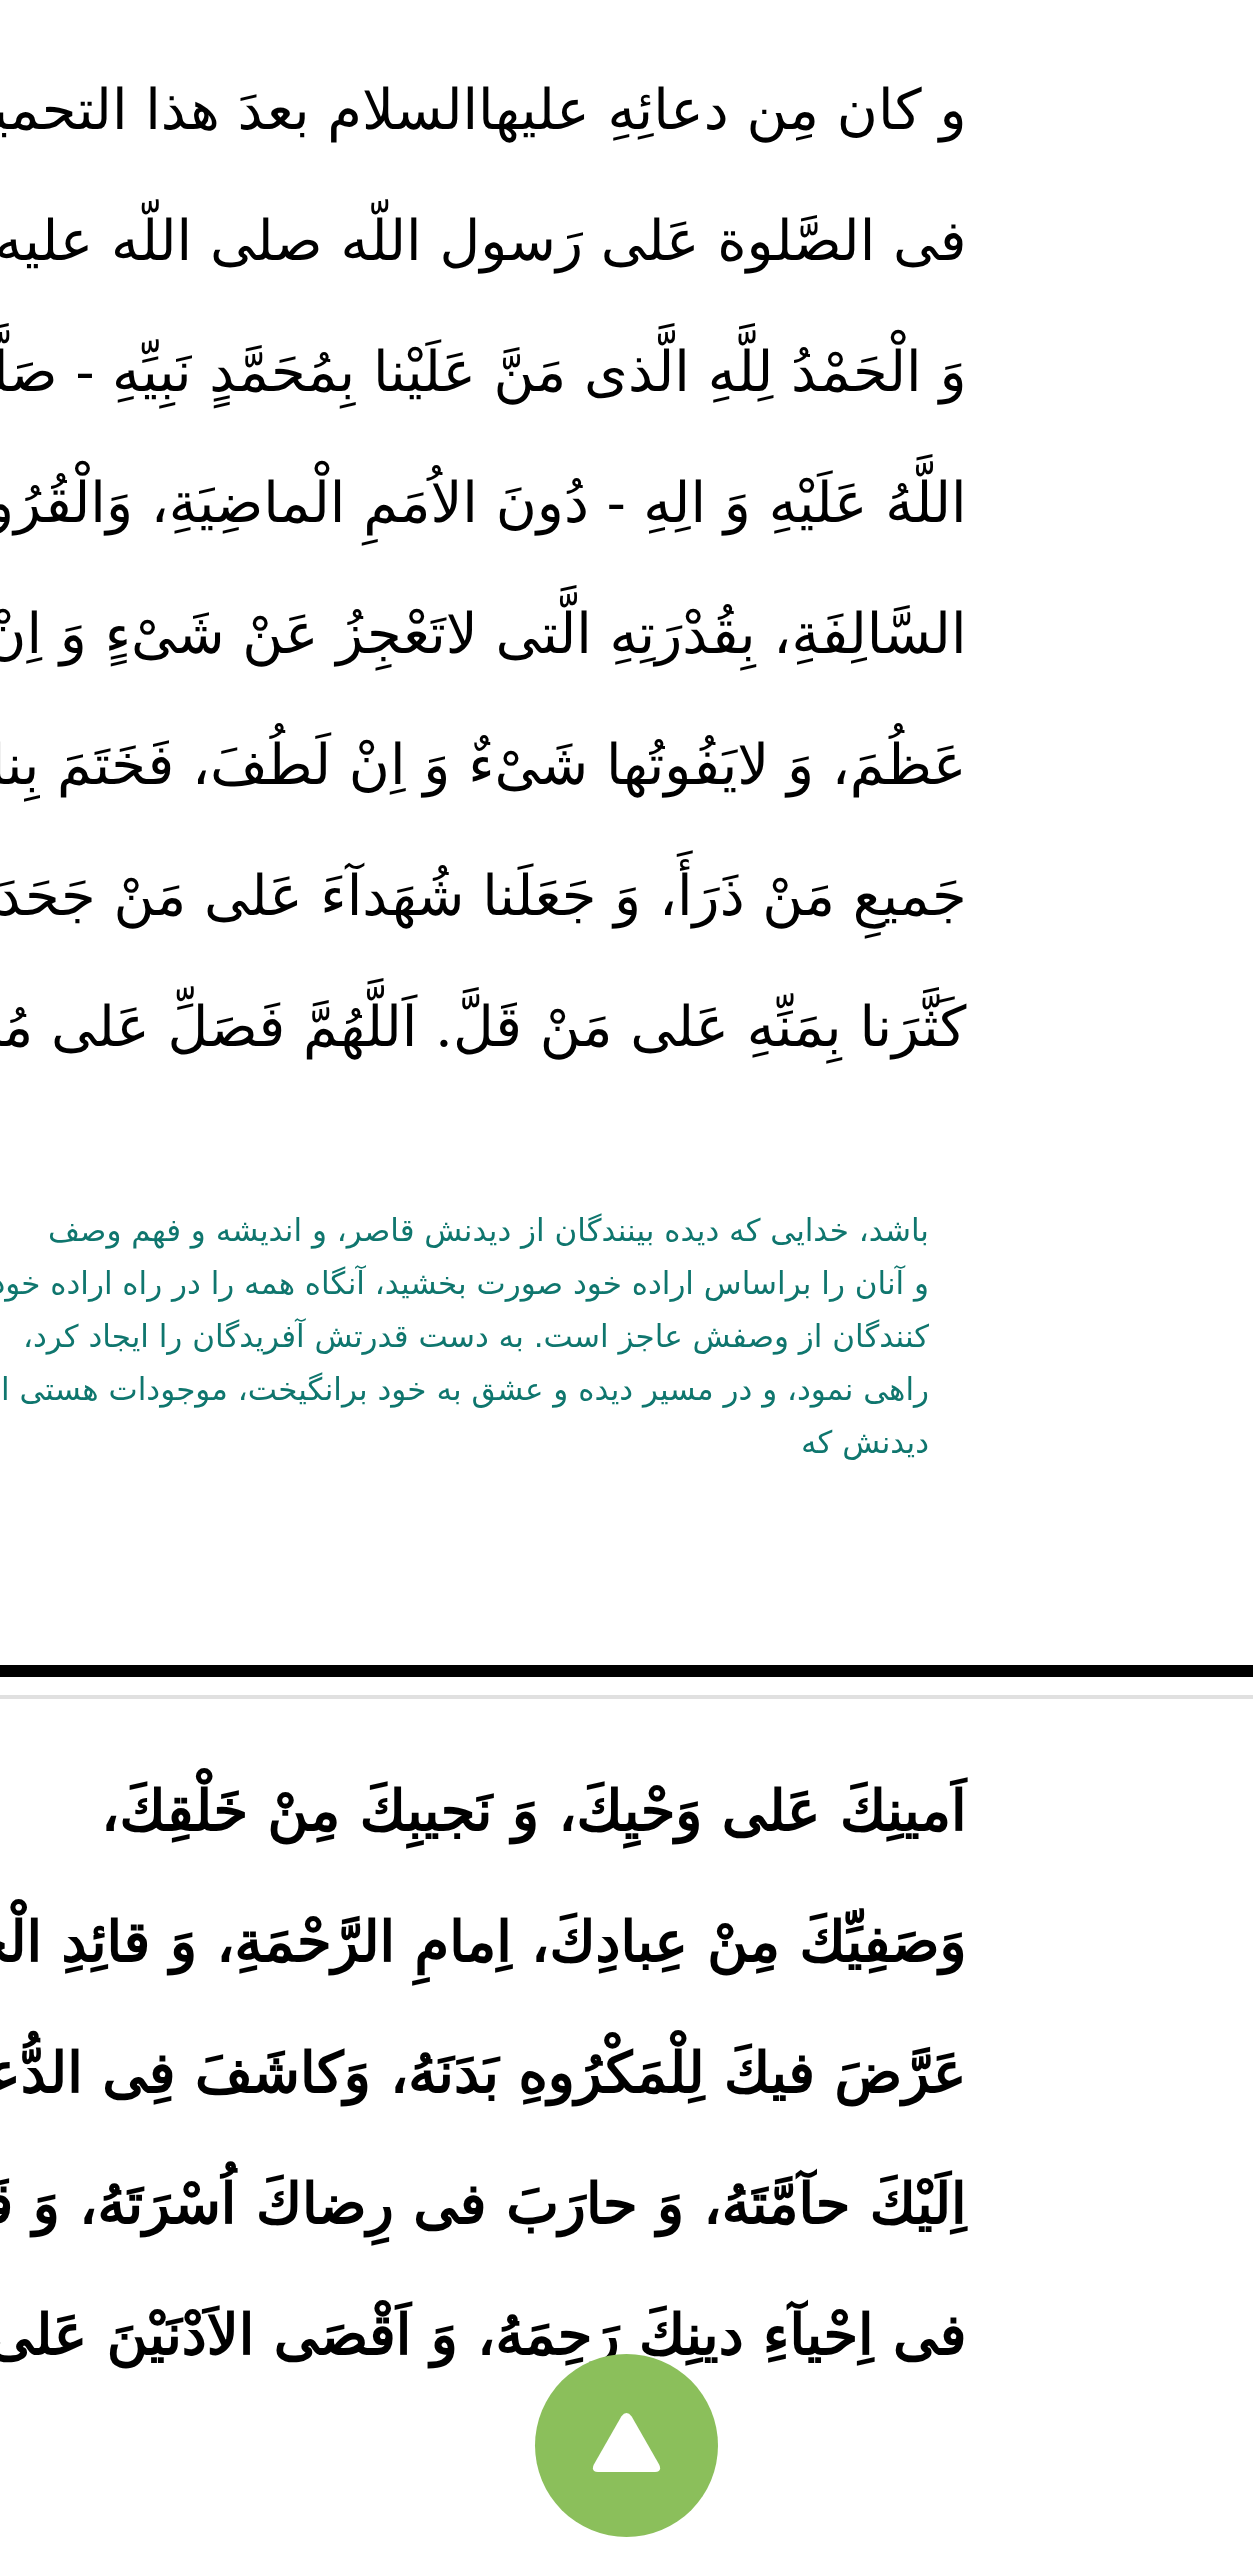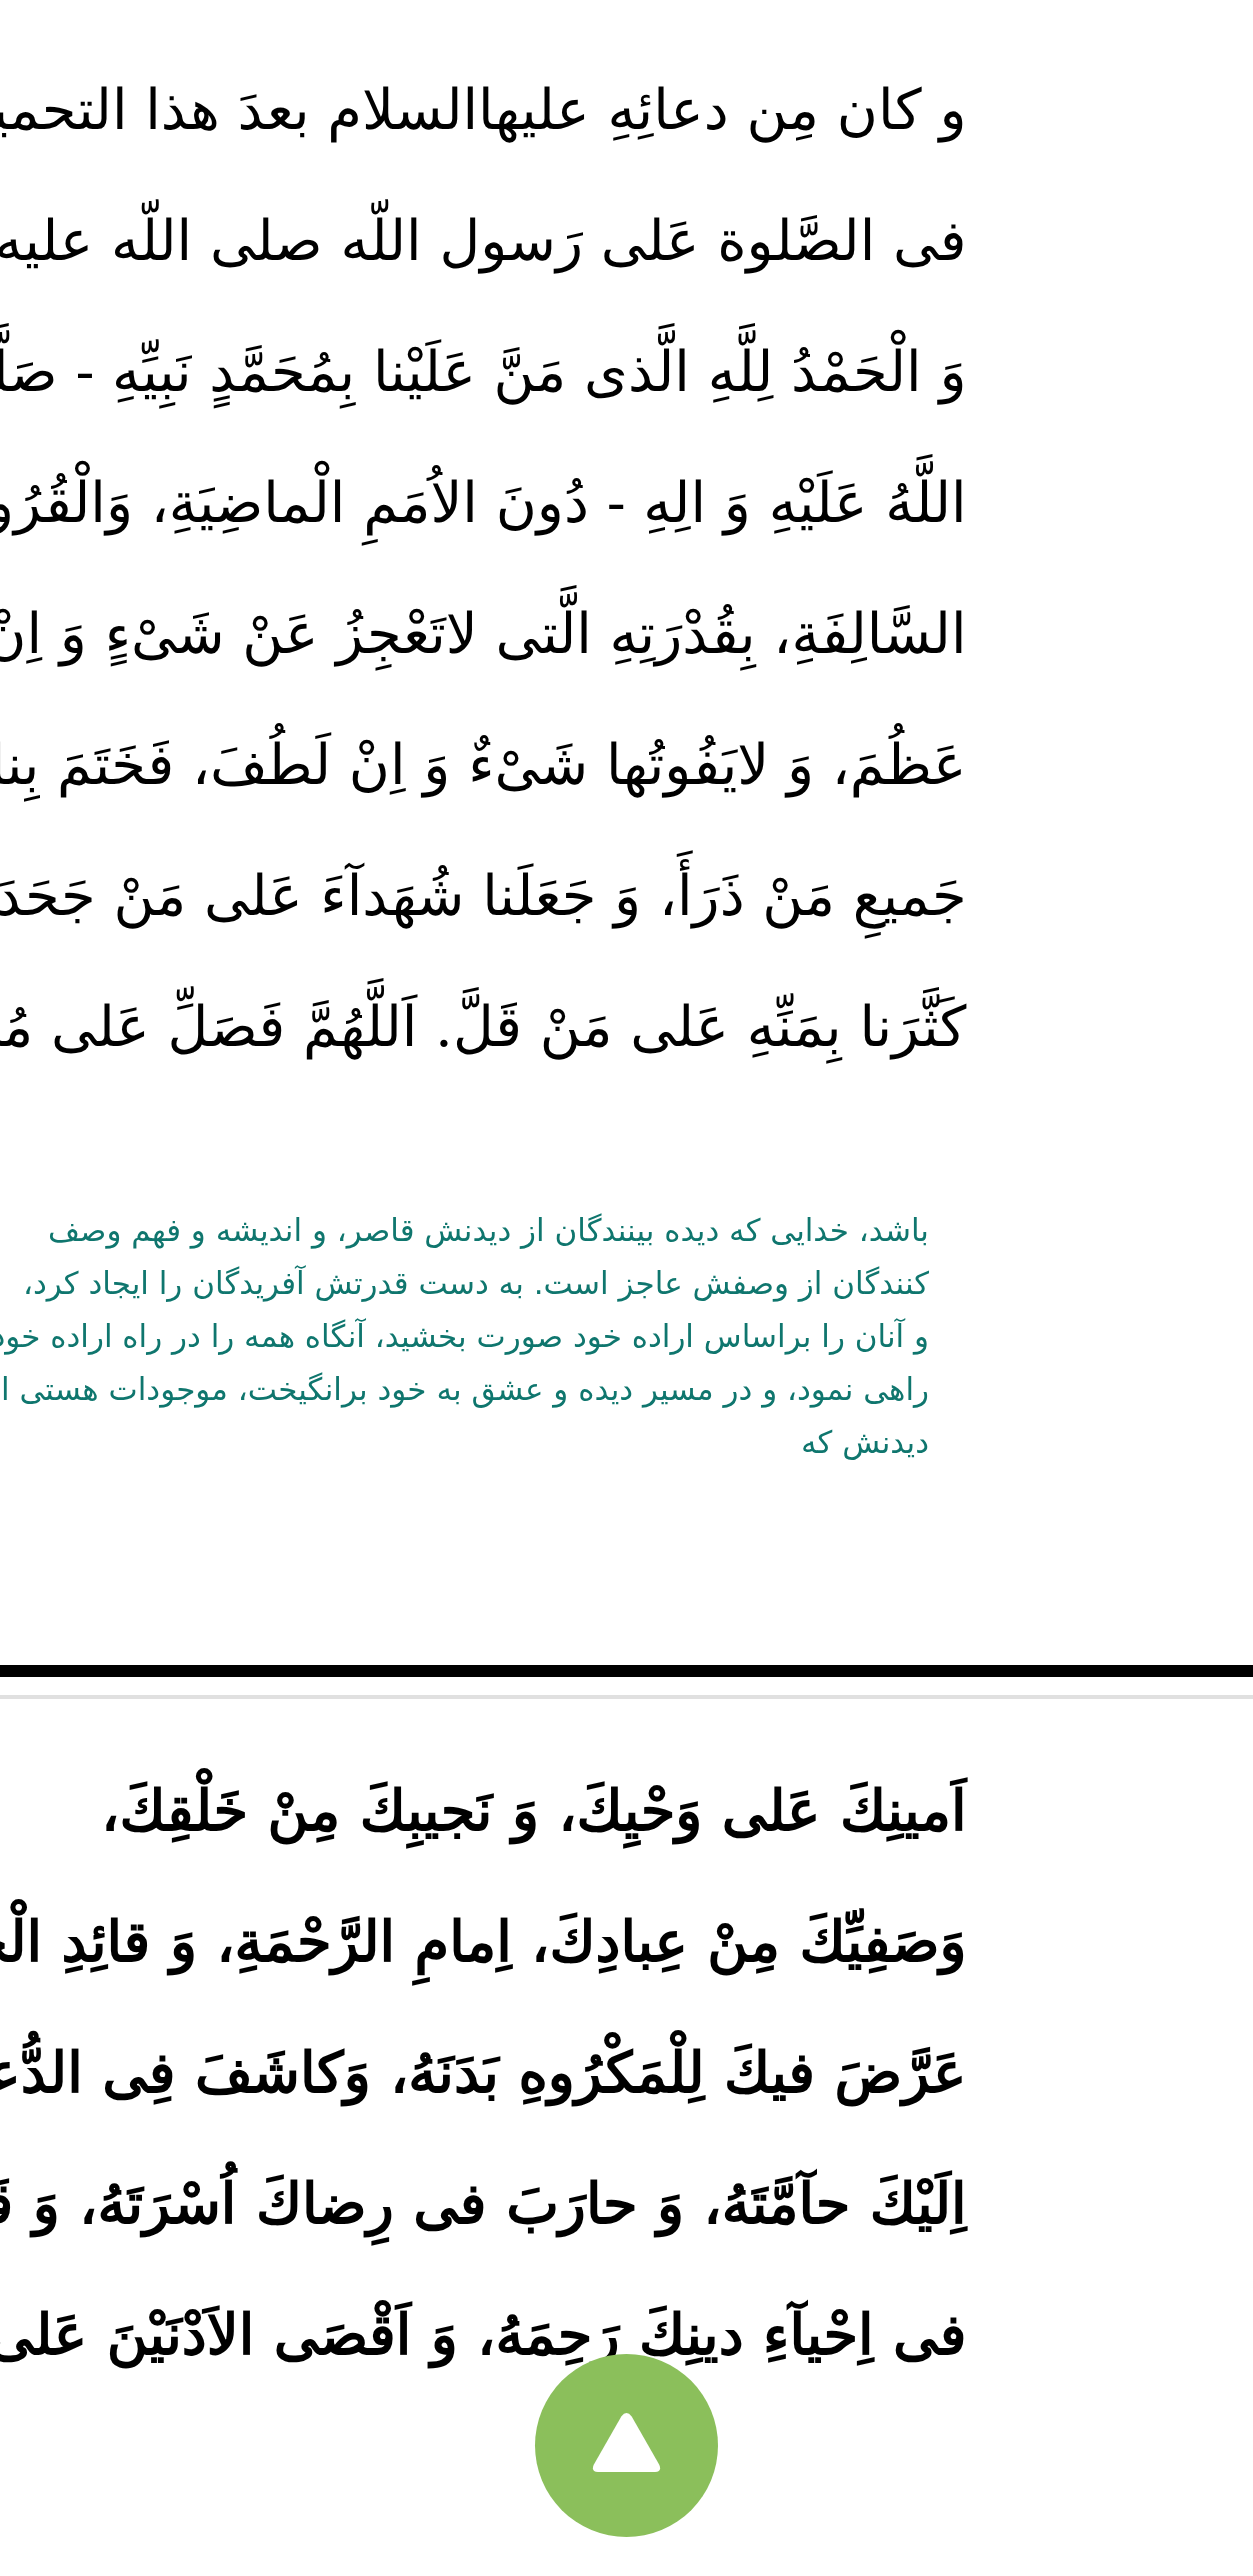--- a/index.html
+++ b/index.html
@@ -102,22 +102,22 @@
     <span class="line">وَ الْحَمْدُ لِلَّهِ الَّذى مَنَّ عَلَيْنا بِمُحَمَّدٍ نَبِيِّهِ - صَلَّى</span>
     <span class="line">اللَّهُ عَلَيْهِ وَ الِهِ - دُونَ الاُمَمِ الْماضِيَةِ، وَالْقُرُونِ</span>
     <span class="line">السَّالِفَةِ، بِقُدْرَتِهِ الَّتى لاتَعْجِزُ عَنْ شَىْءٍ وَ اِنْ</span>
     <span class="line">عَظُمَ، وَ لايَفُوتُها شَىْءٌ وَ اِنْ لَطُفَ، فَخَتَمَ بِنا عَلى</span>
     <span class="line">جَميعِ مَنْ ذَرَأَ، وَ جَعَلَنا شُهَدآءَ عَلى مَنْ جَحَدَ، وَ</span>
     <span class="line">كَثَّرَنا بِمَنِّهِ عَلى مَنْ قَلَّ. اَللَّهُمَّ فَصَلِّ عَلى مُحَمَّدٍ</span>
   </div>
 
   <div class="translation">
     <span class="tline">باشد، خدایی که دیده بینندگان از دیدنش قاصر، و اندیشه و فهم وصف</span>
+    <span class="tline">و آنان را براساس اراده خود صورت بخشید، آنگاه همه را در راه اراده خود</span>
     <span class="tline">کنندگان از وصفش عاجز است. به دست قدرتش آفریدگان را ایجاد کرد،</span>
-    <span class="tline">و آنان را براساس اراده خود صورت بخشید، آنگاه همه را در راه اراده خود</span>
     <span class="tline">راهی نمود، و در مسیر دیده و عشق به خود برانگیخت، موجودات هستی از</span>
     <span class="tline">دیدنش که</span>
   </div>
 
   <div class="divider-thick"></div>
   <div class="divider-thin"></div>
 
   <div class="arabic-block" id="block-2">
     <span class="line">اَمينِكَ عَلى وَحْيِكَ، وَ نَجيبِكَ مِنْ خَلْقِكَ،</span>
     <span class="line">وَصَفِيِّكَ مِنْ عِبادِكَ، اِمامِ الرَّحْمَةِ، وَ قائِدِ الْخَيْرِ،</span>

